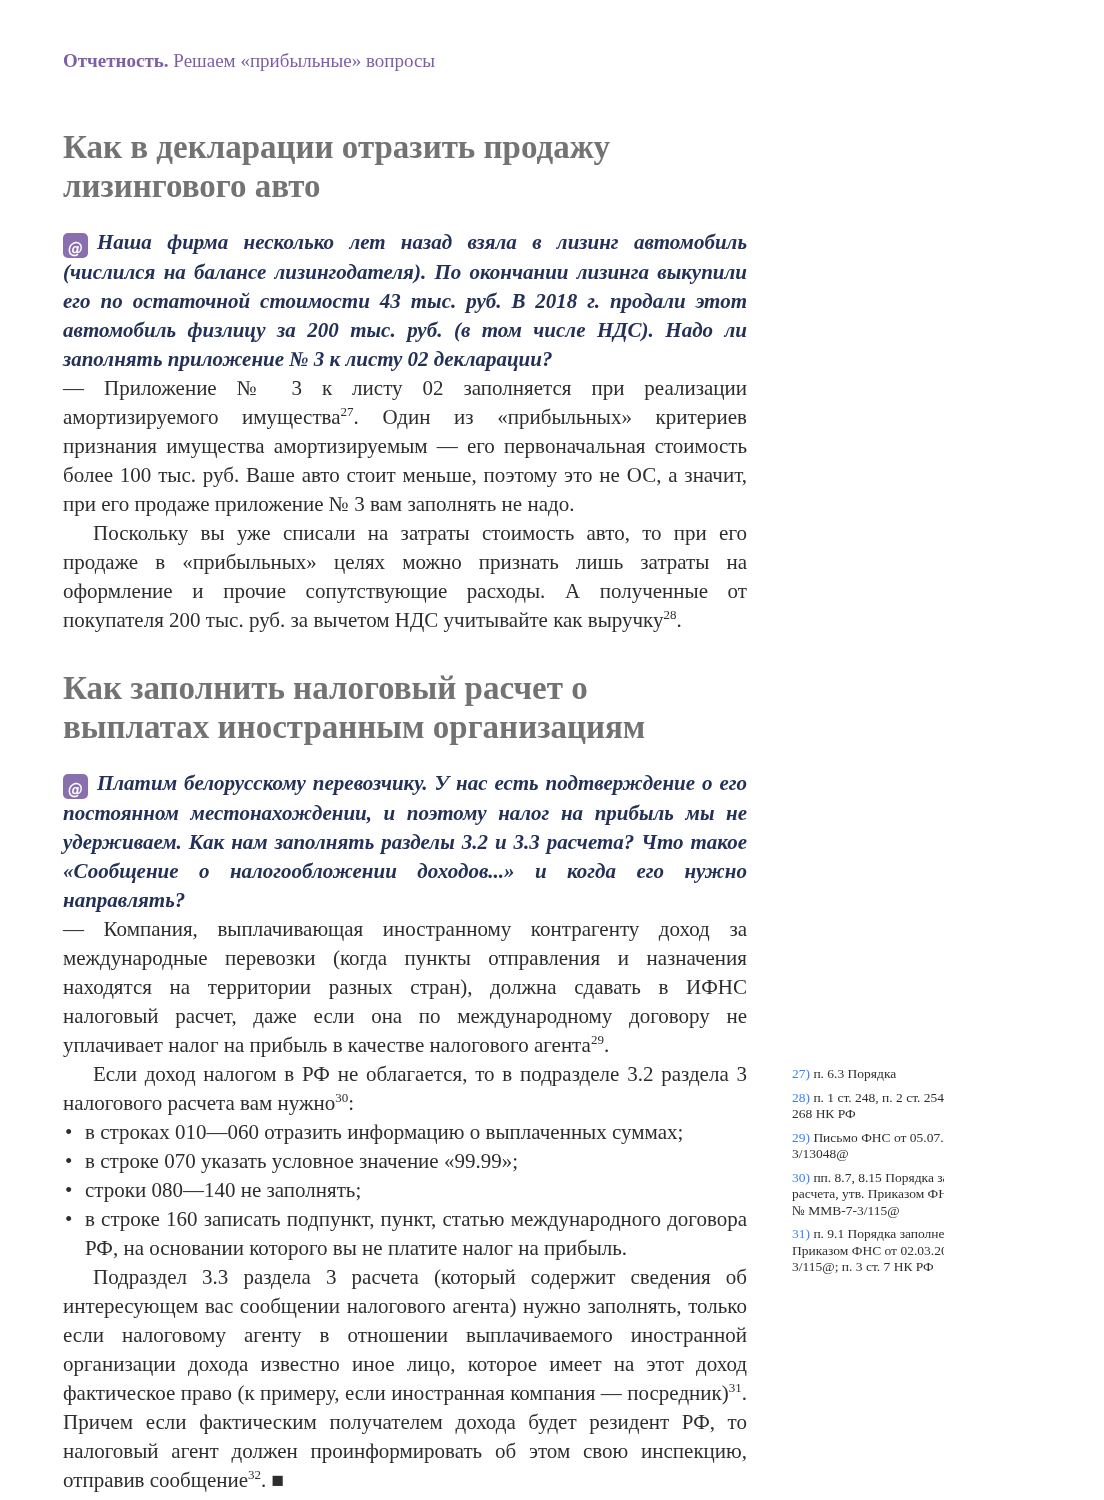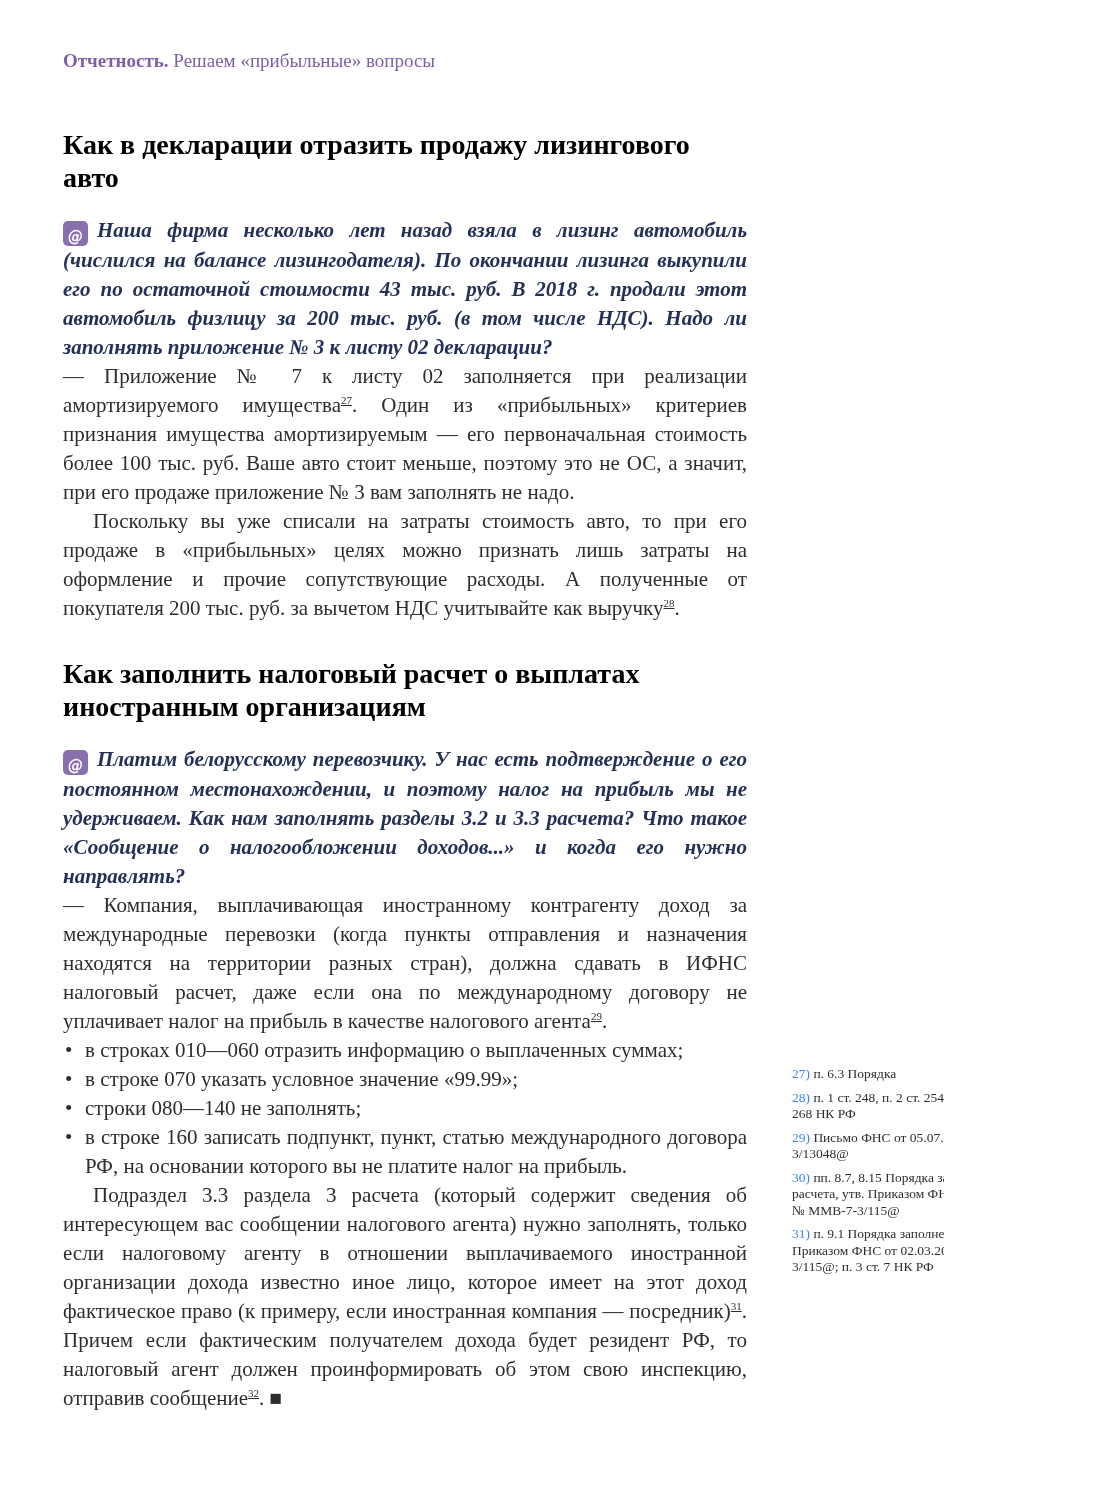--- a/index.html
+++ b/index.html
@@ -11,22 +11,22 @@
   }
   .page { position: relative; width: 944px; height: 1500px; background: #ffffff; overflow: hidden; }
 
   .kicker { position: absolute; left: 63px; top: 50px; font-size: 19px; }
   .kicker-strong { color: #7e5fa6; font-weight: 700; }
   .kicker-rest { color: #7e5fa6; font-weight: 400; }
 
   .column { position: absolute; left: 63px; top: 128px; width: 684px; }
 
   .article-title {
-    font-size: 28px; line-height: 33px; font-weight: 700;
-    color: #000000; margin: 0 0 22px 0; max-width: 640px;
+    font-size: 33px; line-height: 39px; font-weight: 700;
+    color: #737373; margin: 0 0 22px 0; max-width: 640px;
   }
   .article-title.second { margin-top: 34px; }
 
   .question {
     font-size: 21px; line-height: 29px; font-weight: 700;
     color: #233058; text-align: justify; margin: 0; font-style: italic;
   }
   .at-badge {
     display: inline-block; width: 25px; height: 25px;
     border-radius: 5px; background: #8a6fae;
@@ -36,21 +36,21 @@
     color: #ffffff; font-family: "DejaVu Sans", "Liberation Sans", sans-serif;
     font-size: 15px; line-height: 25px; font-weight: 700; display: inline-block;
   }
 
   p.body {
     font-size: 21px; line-height: 29px; color: #2d2d2d;
     text-align: justify; margin: 0;
   }
   p.pindent { text-indent: 30px; }
 
-  sup.fn-ref { font-size: 11px; line-height: 0; vertical-align: super; text-decoration: underline; }
+  sup.fn-ref { font-size: 13px; line-height: 0; vertical-align: super; }
 
   ul.bullets { list-style: none; margin: 0; padding: 0; }
   ul.bullets li {
     position: relative; padding-left: 22px;
     font-size: 21px; line-height: 29px; color: #2d2d2d; text-align: justify;
   }
   ul.bullets .bullet { position: absolute; left: 2px; top: 0; }
 
   .end-mark { color: #2d2d2d; }
 
@@ -72,30 +72,31 @@
 <div class="page">
 
   <header class="kicker"><span class="kicker-strong">Отчетность.</span><span class="kicker-rest"> Решаем «прибыльные» вопросы</span></header>
 
   <main class="column">
 
     <h2 class="article-title">Как в декларации отразить продажу лизингового авто</h2>
 
     <p class="question"><span class="at-badge"><span class="at-glyph">@</span></span><span>Наша фирма несколько лет назад взяла в лизинг автомобиль (числился на балансе лизингодателя). По окончании лизинга выкупили его по остаточной стоимости 43 тыс. руб. В 2018 г. продали этот автомобиль физлицу за 200 тыс. руб. (в том числе НДС). Надо ли заполнять приложение № 3 к листу 02 декларации?</span></p>
 
-    <p class="body"><span>— Приложение № 7 к листу 02 заполняется при реализации амортизируемого имущества</span><sup class="fn-ref">27</sup><span>. Один из «прибыльных» критериев признания имущества амортизируемым — его первоначальная стоимость более 100 тыс. руб. Ваше авто стоит меньше, поэтому это не ОС, а значит, при его продаже приложение № 3 вам заполнять не надо.</span></p>
+    <p class="body"><span>— Приложение № 3 к листу 02 заполняется при реализации амортизируемого имущества</span><sup class="fn-ref">27</sup><span>. Один из «прибыльных» критериев признания имущества амортизируемым — его первоначальная стоимость более 100 тыс. руб. Ваше авто стоит меньше, поэтому это не ОС, а значит, при его продаже приложение № 3 вам заполнять не надо.</span></p>
 
     <p class="body pindent"><span>Поскольку вы уже списали на затраты стоимость авто, то при его продаже в «прибыльных» целях можно признать лишь затраты на оформление и прочие сопутствующие расходы. А полученные от покупателя 200 тыс. руб. за вычетом НДС учитывайте как выручку</span><sup class="fn-ref">28</sup><span>.</span></p>
 
     <h2 class="article-title second">Как заполнить налоговый расчет о выплатах иностранным организациям</h2>
 
     <p class="question"><span class="at-badge"><span class="at-glyph">@</span></span><span>Платим белорусскому перевозчику. У нас есть подтверждение о его постоянном местонахождении, и поэтому налог на прибыль мы не удерживаем. Как нам заполнять разделы 3.2 и 3.3 расчета? Что такое «Сообщение о налогообложении доходов...» и когда его нужно направлять?</span></p>
 
     <p class="body"><span>— Компания, выплачивающая иностранному контрагенту доход за международные перевозки (когда пункты отправления и назначения находятся на территории разных стран), должна сдавать в ИФНС налоговый расчет, даже если она по международному договору не уплачивает налог на прибыль в качестве налогового агента</span><sup class="fn-ref">29</sup><span>.</span></p>
 
+    <p class="body pindent"><span>Если доход налогом в РФ не облагается, то в подразделе 3.2 раздела 3 налогового расчета вам нужно</span><sup class="fn-ref">30</sup><span>:</span></p>
 
     <ul class="bullets">
       <li><span class="bullet">•</span><span>в строках 010—060 отразить информацию о выплаченных суммах;</span></li>
       <li><span class="bullet">•</span><span>в строке 070 указать условное значение «99.99»;</span></li>
       <li><span class="bullet">•</span><span>строки 080—140 не заполнять;</span></li>
       <li><span class="bullet">•</span><span>в строке 160 записать подпункт, пункт, статью международного договора РФ, на основании которого вы не платите налог на прибыль.</span></li>
     </ul>
 
     <p class="body pindent"><span>Подраздел 3.3 раздела 3 расчета (который содержит сведения об интересующем вас сообщении налогового агента) нужно заполнять, только если налоговому агенту в отношении выплачиваемого иностранной организации дохода известно иное лицо, которое имеет на этот доход фактическое право (к примеру, если иностранная компания — посредник)</span><sup class="fn-ref">31</sup><span>. Причем если фактическим получателем дохода будет резидент РФ, то налоговый агент должен проинформировать об этом свою инспекцию, отправив сообщение</span><sup class="fn-ref">32</sup><span>. </span><span class="end-mark">■</span></p>
 

